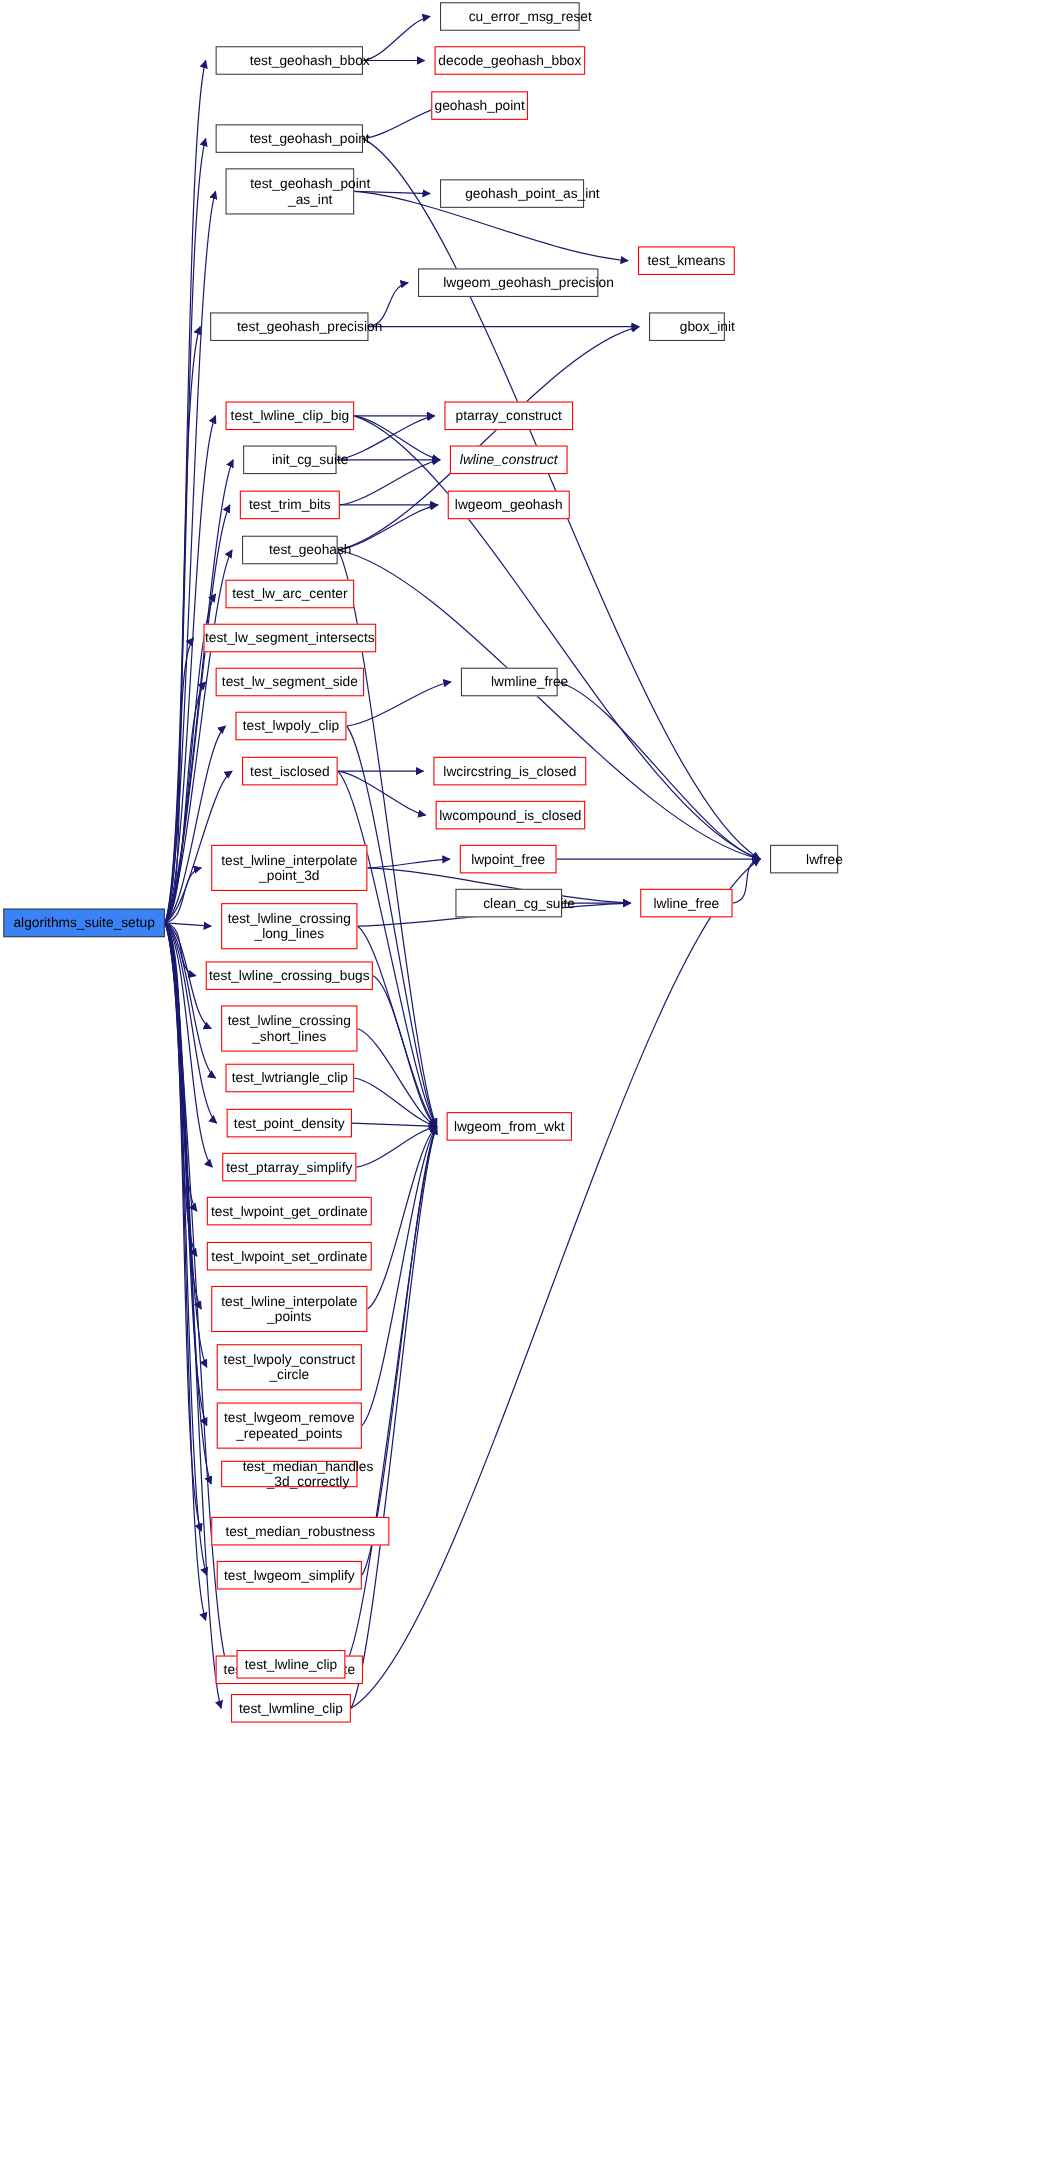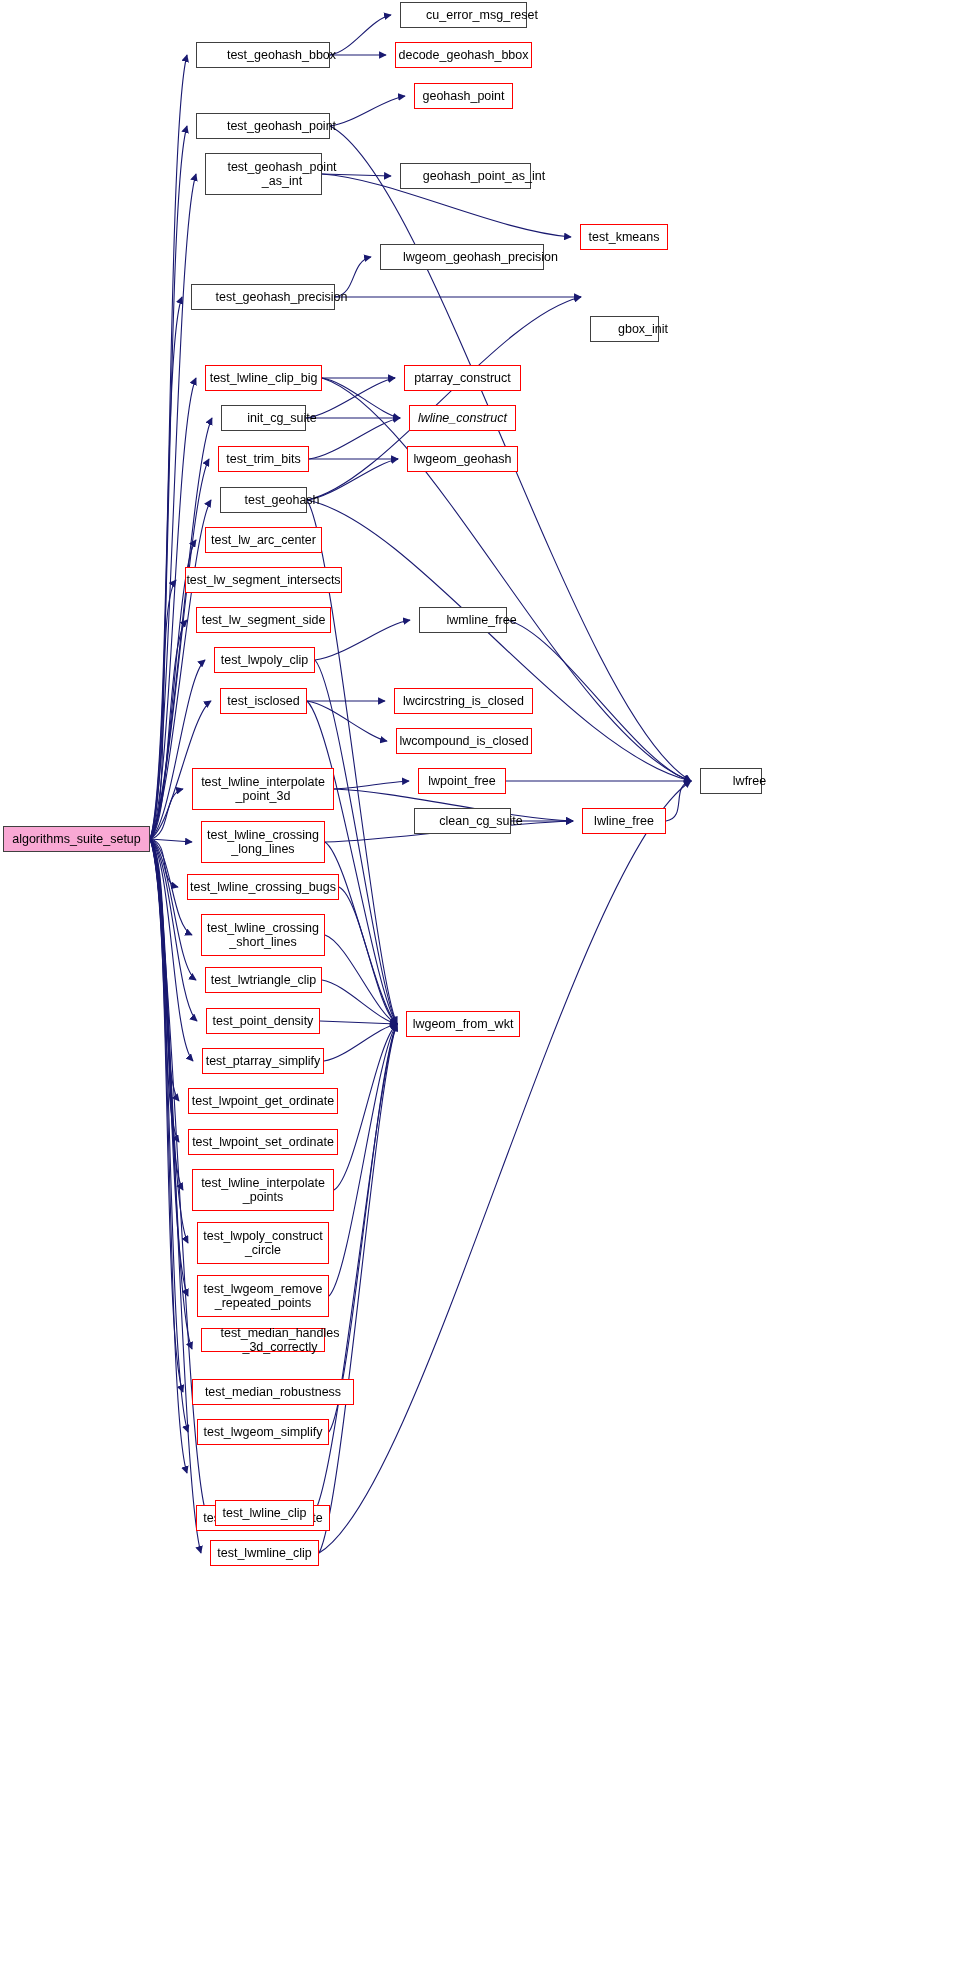--- a/index.html
+++ b/index.html
@@ -22,21 +22,21 @@
     text-align:center;
     font-size:12.5px;
     line-height:14px;
     color:#000000;
     white-space:pre-line;
     padding:1px 4px;
     z-index:5;
   }
   .node.red{border:1.4px solid #ff0000;}
   .node.black{border:1.4px solid #404040;padding-left:41px;}
-  .node.root{border:1.4px solid #404040;background:#f9a8d4;}
+  .node.root{border:1.4px solid #404040;background:#3b82f6;}
 </style>
 </head>
 <body>
 
 <div id="canvas">
   <svg id="edges" xmlns="http://www.w3.org/2000/svg">
     <defs>
       <marker id="arrow" viewBox="0 0 10 10" refX="9" refY="5" markerWidth="7" markerHeight="7" orient="auto-start-reverse">
         <path d="M 0 0 L 10 5 L 0 10 z" fill="#191970"></path>
       </marker>
@@ -117,28 +117,28 @@
         <path d="M 319 1553 C 342.925 1510.68, 376 1076.9, 397 1024" marker-end="url(#arrow)"></path>
         <path d="M 319 1553 C 423.775 1491.24, 574.27 858.2, 691 781" marker-end="url(#arrow)"></path>
       </g>
   </svg>
   <div id="node-layer">
       <div class="node root" style="left: 3px; top: 826px; width: 147px; height: 26px;">algorithms_suite_setup</div>
       <div class="node black" style="left: 196px; top: 42px; width: 134px; height: 26px;">test_geohash_bbox</div>
       <div class="node black" style="left: 400px; top: 2px; width: 127px; height: 26px;">cu_error_msg_reset</div>
       <div class="node red" style="left: 395px; top: 42px; width: 137px; height: 26px;">decode_geohash_bbox</div>
       <div class="node black" style="left: 196px; top: 113px; width: 134px; height: 26px;">test_geohash_point</div>
-      <div class="node red" style="left: 414px; top: 83px; width: 99px; height: 26px;">geohash_point</div>
+      <div class="node red" style="left: 392px; top: 83px; width: 88px; height: 26px;">geohash_point</div>
       <div class="node black" style="left: 205px; top: 153px; width: 117px; height: 42px;">test_geohash_point
 _as_int</div>
       <div class="node black" style="left: 400px; top: 163px; width: 131px; height: 26px;">geohash_point_as_int</div>
       <div class="node red" style="left: 580px; top: 224px; width: 88px; height: 26px;">test_kmeans</div>
       <div class="node black" style="left: 380px; top: 244px; width: 164px; height: 26px;">lwgeom_geohash_precision</div>
       <div class="node black" style="left: 191px; top: 284px; width: 144px; height: 26px;">test_geohash_precision</div>
-      <div class="node black" style="left: 590px; top: 284px; width: 69px; height: 26px; margin-top: 32px;">gbox_init</div>
+      <div class="node black" style="left: 590px; top: 284px; width: 69px; height: 26px;">gbox_init</div>
       <div class="node red" style="left: 205px; top: 365px; width: 117px; height: 26px;">test_lwline_clip_big</div>
       <div class="node red" style="left: 404px; top: 365px; width: 117px; height: 26px;">ptarray_construct</div>
       <div class="node black" style="left: 221px; top: 405px; width: 85px; height: 26px;">init_cg_suite</div>
       <div class="node red" style="left: 409px; top: 405px; width: 107px; height: 26px; font-style: italic;">lwline_construct</div>
       <div class="node red" style="left: 218px; top: 446px; width: 91px; height: 26px;">test_trim_bits</div>
       <div class="node red" style="left: 407px; top: 446px; width: 111px; height: 26px;">lwgeom_geohash</div>
       <div class="node black" style="left: 220px; top: 487px; width: 87px; height: 26px;">test_geohash</div>
       <div class="node red" style="left: 205px; top: 527px; width: 117px; height: 26px;">test_lw_arc_center</div>
       <div class="node red" style="left: 185px; top: 567px; width: 157px; height: 26px;">test_lw_segment_intersects</div>
       <div class="node red" style="left: 196px; top: 607px; width: 135px; height: 26px;">test_lw_segment_side</div>

